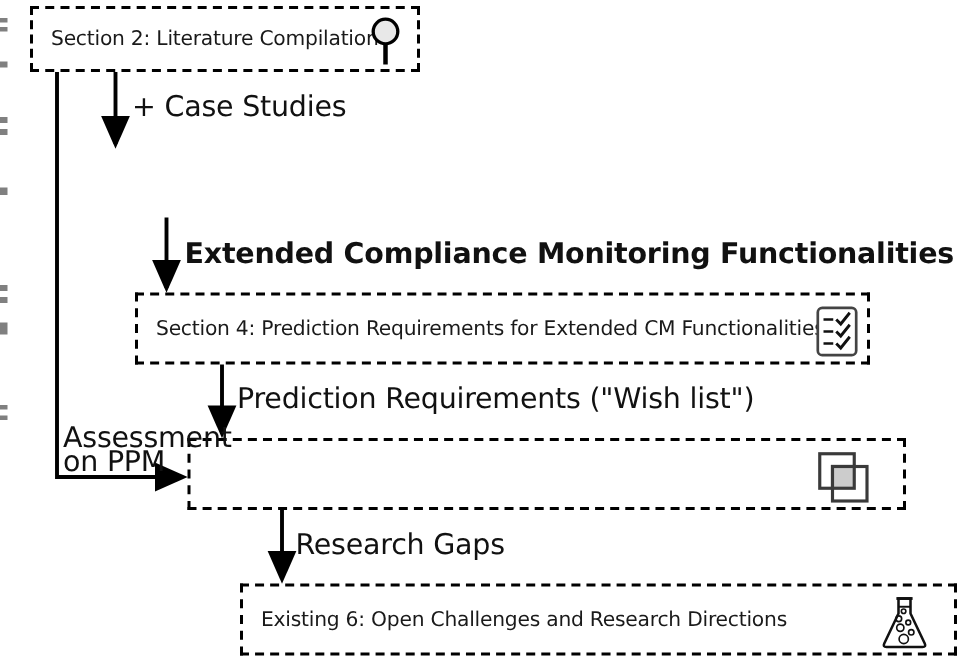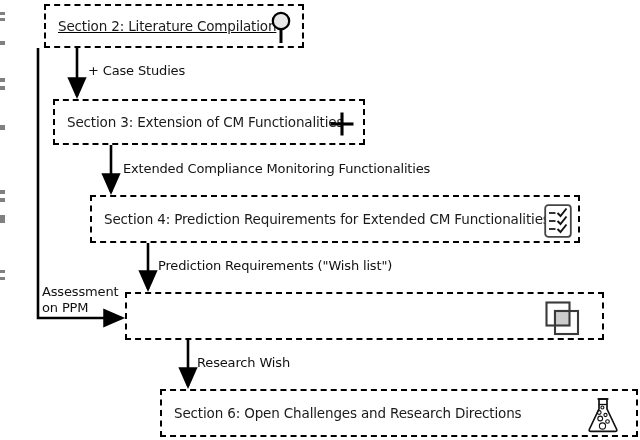--- a/index.html
+++ b/index.html
@@ -33,21 +33,21 @@
     letter-spacing: -0.15px;
     margin-left: 12px;
   }
   .sec-icon {
     position: absolute;
     display: block;
   }
   
   .edge-label {
     position: absolute;
-    font-size: 13px;
+    font-size: 19px;
     color: #111111;
     white-space: nowrap;
     letter-spacing: -0.15px;
     line-height: 16px;
   }
   
   #connectors {
     position: absolute;
     left: 0;
     top: 0;
@@ -92,39 +92,30 @@
 
     <line x1="111" y1="145" x2="111" y2="192" stroke="#000" stroke-width="2.6" marker-end="url(#arrowhead)"></line>
 
     <line x1="148" y1="243" x2="148" y2="289" stroke="#000" stroke-width="2.6" marker-end="url(#arrowhead)"></line>
 
     <path d="M38,48 L38,318 L122,318" fill="none" stroke="#000" stroke-width="2.6" marker-end="url(#arrowhead)"></path>
 
     <line x1="188" y1="340" x2="188" y2="386" stroke="#000" stroke-width="2.6" marker-end="url(#arrowhead)"></line>
   </svg>
 
-  <div class="sec-box" style="left:44px; top:4px; width:260px; height:44px;text-decoration:underline;">
+  <div class="sec-box" style="left:20px; top:4px; width:260px; height:44px;">
     <span class="sec-label">Section 2: Literature Compilation</span>
     <span class="sec-icon" style="right:6px; top:4px; width:30px; height:36px;">
       <svg width="30" height="36" viewBox="0 0 30 36" xmlns="http://www.w3.org/2000/svg">
         <circle cx="15" cy="11" r="8.2" fill="#e8e8e8" stroke="#000" stroke-width="2.2"></circle>
         <line x1="15" y1="19.4" x2="15" y2="33" stroke="#000" stroke-width="3"></line>
       </svg>
     </span>
   </div>
 
-  <div class="sec-box" style="left:53px; top:99px; width:312px; height:46px;">
-    <span class="sec-label">Section 3: Extension of CM Functionalities</span>
-    <span class="sec-icon" style="right:8px; top:10px; width:26px; height:26px;">
-      <svg width="26" height="26" viewBox="0 0 26 26" xmlns="http://www.w3.org/2000/svg">
-        <line x1="13" y1="1.5" x2="13" y2="24.5" stroke="#000" stroke-width="3.1"></line>
-        <line x1="1.5" y1="13" x2="24.5" y2="13" stroke="#000" stroke-width="3.1"></line>
-      </svg>
-    </span>
-  </div>
 
   <div class="sec-box" style="left:90px; top:195px; width:490px; height:48px;">
     <span class="sec-label">Section 4: Prediction Requirements for Extended CM Functionalities</span>
     <span class="sec-icon" style="right:5px; top:6px; width:30px; height:36px;">
       <svg width="30" height="36" viewBox="0 0 30 36" xmlns="http://www.w3.org/2000/svg">
         <rect x="2.2" y="2.2" width="25.6" height="31.6" rx="3" ry="3" fill="#ffffff" stroke="#444444" stroke-width="1.8"></rect>
         <line x1="6" y1="10" x2="12.5" y2="10" stroke="#111" stroke-width="1.7"></line>
         <line x1="6" y1="18" x2="12.5" y2="18" stroke="#111" stroke-width="1.7"></line>
         <line x1="6" y1="26" x2="12.5" y2="26" stroke="#111" stroke-width="1.7"></line>
         <path d="M14.5,10 L17.5,13 L23.5,5.5" fill="none" stroke="#111" stroke-width="1.9"></path>
@@ -138,40 +129,40 @@
     <span class="sec-icon" style="right:22px; top:6px; width:36px; height:36px;">
       <svg width="36" height="36" viewBox="0 0 36 36" xmlns="http://www.w3.org/2000/svg">
         <rect x="2.5" y="2.5" width="23" height="23" fill="#ffffff" stroke="#3a3a3a" stroke-width="2.1"></rect>
         <rect x="11" y="11" width="23" height="23" fill="#ffffff" stroke="#3a3a3a" stroke-width="2.1"></rect>
         <rect x="11" y="11" width="14.5" height="14.5" fill="#cccccc" stroke="#3a3a3a" stroke-width="2.1"></rect>
       </svg>
     </span>
   </div>
 
   <div class="sec-box" style="left:160px; top:389px; width:478px; height:48px;">
-    <span class="sec-label">Section 6: Open Challenges and Research Directions</span>
+    <span class="sec-label">Existing 6: Open Challenges and Research Directions</span>
     <span class="sec-icon" style="right:16px; top:5px; width:34px; height:38px;">
       <svg width="34" height="38" viewBox="0 0 34 38" xmlns="http://www.w3.org/2000/svg">
         <path d="M13,3 L13,13 L3.5,33 Q2.4,35.3 5,35.3 L29,35.3 Q31.6,35.3 30.5,33 L21,13 L21,3 Z" fill="#ffffff" stroke="#111" stroke-width="1.7" stroke-linejoin="round"></path>
         <line x1="11.6" y1="3" x2="22.4" y2="3" stroke="#111" stroke-width="1.9"></line>
         <line x1="13" y1="8.5" x2="21" y2="8.5" stroke="#111" stroke-width="1.3"></line>
         <circle cx="16.4" cy="11.5" r="1.5" fill="none" stroke="#111" stroke-width="1.1"></circle>
         <circle cx="13.2" cy="16.5" r="1.9" fill="none" stroke="#111" stroke-width="1.1"></circle>
         <circle cx="19.5" cy="19" r="1.6" fill="none" stroke="#111" stroke-width="1.1"></circle>
         <circle cx="14.2" cy="22.5" r="2.4" fill="none" stroke="#111" stroke-width="1.1"></circle>
         <circle cx="21.5" cy="25.5" r="1.8" fill="none" stroke="#111" stroke-width="1.1"></circle>
         <circle cx="16.5" cy="30" r="3.1" fill="none" stroke="#111" stroke-width="1.1"></circle>
       </svg>
     </span>
   </div>
 
   <div class="edge-label" style="left:88px; top:63px;">+ Case Studies</div>
 
-  <div class="edge-label" style="left:123px; top:161px;">Extended Compliance Monitoring Functionalities</div>
+  <div class="edge-label" style="left:123px; top:161px;font-weight:bold;">Extended Compliance Monitoring Functionalities</div>
 
   <div class="edge-label" style="left:158px; top:258px;">Prediction Requirements ("Wish list")</div>
 
   <div class="edge-label" style="left:42px; top:284px;">Assessment</div>
   <div class="edge-label" style="left:42px; top:300px;text-align:right;">on PPM</div>
 
-  <div class="edge-label" style="left:197px; top:355px;">Research Wish</div>
+  <div class="edge-label" style="left:197px; top:355px;">Research Gaps</div>
 
 </div>
 
 </body></html>

